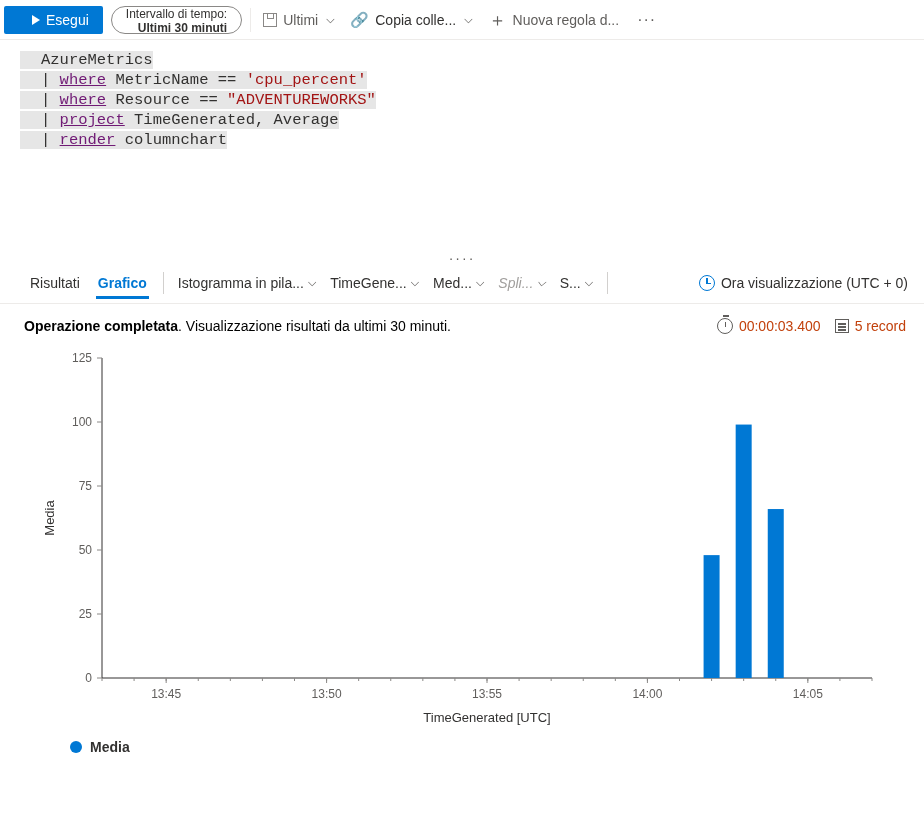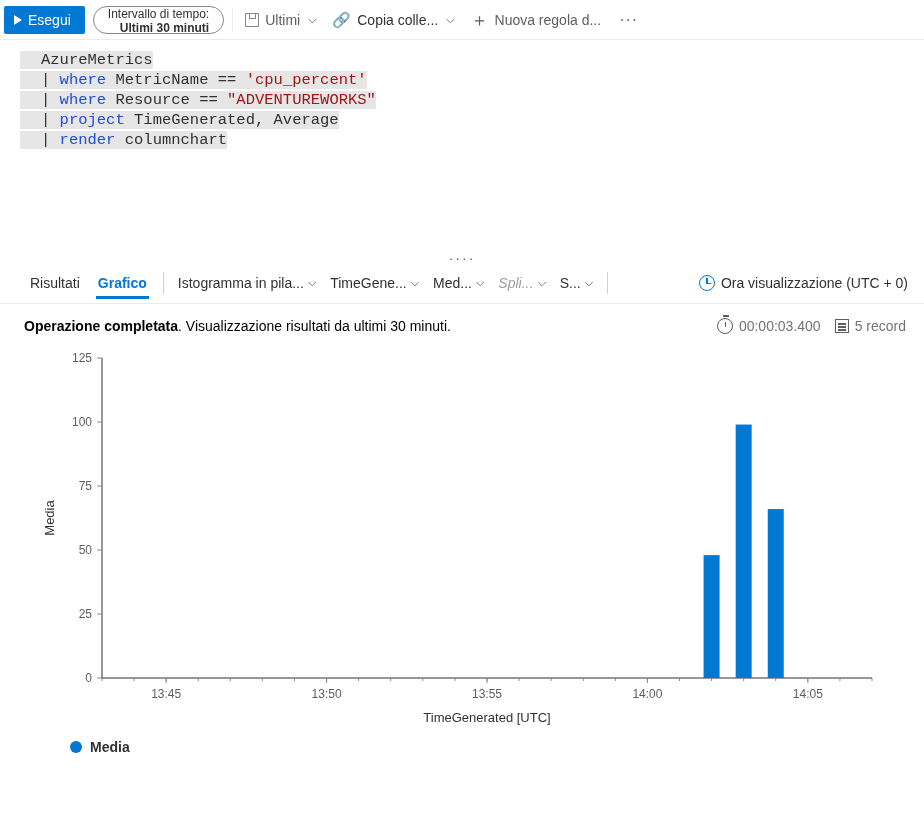--- a/index.html
+++ b/index.html
@@ -19,21 +19,21 @@
     gap: 8px;
     border-bottom: 1px solid #edebe9;
   }
   .run-btn {
     display: flex;
     align-items: center;
     gap: 6px;
     background: #0078d4;
     color: #fff;
     border: none;
-    padding: 4px 14px 4px 10px;
+    padding: 4px 14px 4px 28px;
     height: 28px;
     border-radius: 2px;
     font-size: 14px;
     cursor: pointer;
   }
   .play-icon {
     width: 0; height: 0;
     border-left: 8px solid #fff;
     border-top: 5px solid transparent;
     border-bottom: 5px solid transparent;
@@ -66,21 +66,21 @@
   .plus { font-size: 18px; color: #605e5c; line-height: 1; }
   .dots { color: #605e5c; font-size: 16px; letter-spacing: 1px; padding: 0 6px; cursor:pointer;}
   .query-area {
     padding: 10px 20px 0 20px;
     font-family: Consolas, "Courier New", monospace;
     font-size: 15.5px;
     line-height: 20px;
     min-height: 210px;
   }
   .hl-bg { background: #e6e6e6; padding-left: 21px; }
-  .kw { color: #1d4ed8; }
+  .kw { color: #701a75; text-decoration: underline; }
   .str1 { color: #a31515; }
   .str2 { color: #a31515; }
   .pipe { color: #323130; }
   .splitter {
     text-align: center;
     color: #605e5c;
     font-size: 14px;
     letter-spacing: 2px;
     height: 12px;
   }
@@ -114,21 +114,21 @@
   .status-text .bold { font-weight:600;}
   .stopwatch-icon {
     width:16px; height:16px; border:1.5px solid #605e5c; border-radius:50%; position:relative; display:inline-block;
   }
   .stopwatch-icon::before { content:""; position:absolute; left:5px; top:-4px; width:6px; height:1.5px; background:#605e5c;}
   .stopwatch-icon::after { content:""; position:absolute; left:7px; top:3px; width:1.5px; height:5px; background:#605e5c;}
   .list-icon {
     width:14px; height:14px; border:1.5px solid #605e5c; display:inline-block; position:relative;
   }
   .list-icon::before { content:""; position:absolute; left:2px; top:3px; width:8px; height:1.5px; background:#605e5c; box-shadow: 0 3px 0 #605e5c, 0 6px 0 #605e5c;}
-  .meta-item { display:flex; align-items:center; gap:6px; color:#737373;}
+  .meta-item { display:flex; align-items:center; gap:6px; color:#c2410c;}
   
   .chart-wrap { padding: 0 30px 10px 30px; }
   .chart-svg { width: 100%; height: 380px; }
   .y-tick-label { font-size: 12px; text-anchor: end; fill:#605e5c;}
   .x-tick-label { font-size: 12px; text-anchor: middle; fill:#605e5c;}
   .axis-label { font-size: 13px; fill:#323130; text-anchor: middle;}
   .y-axis-text { font-size: 13px; fill:#323130; text-anchor: middle;}
   .tick-line { stroke: #8a8886; stroke-width:1;}
   .axis-line { stroke: #323130; stroke-width:1;}
   .bar { fill: #0078d4; }

